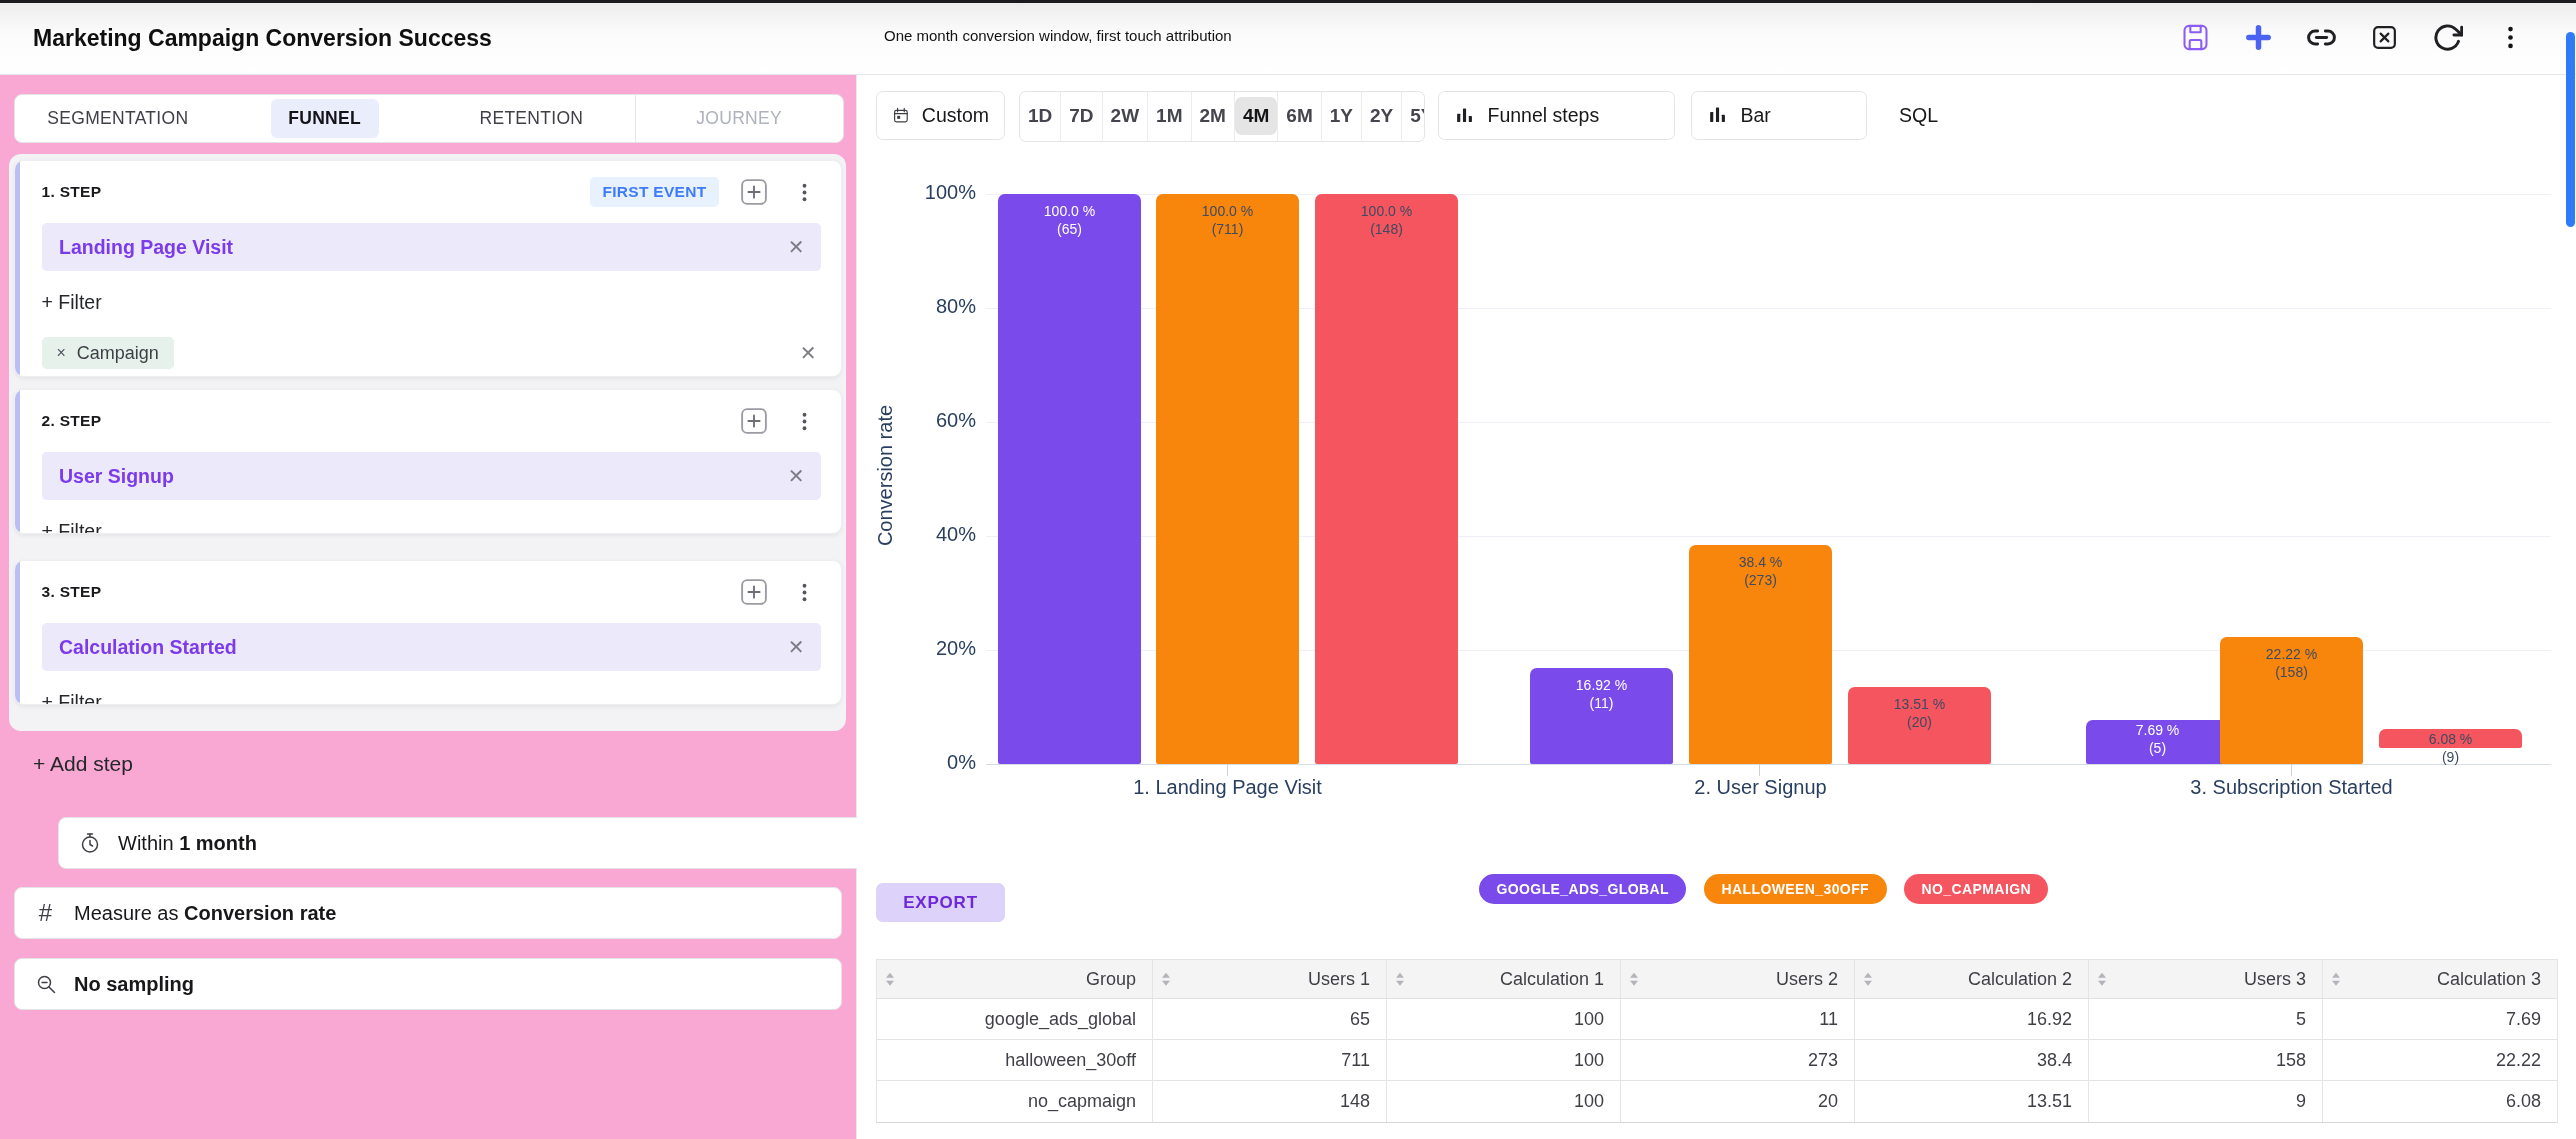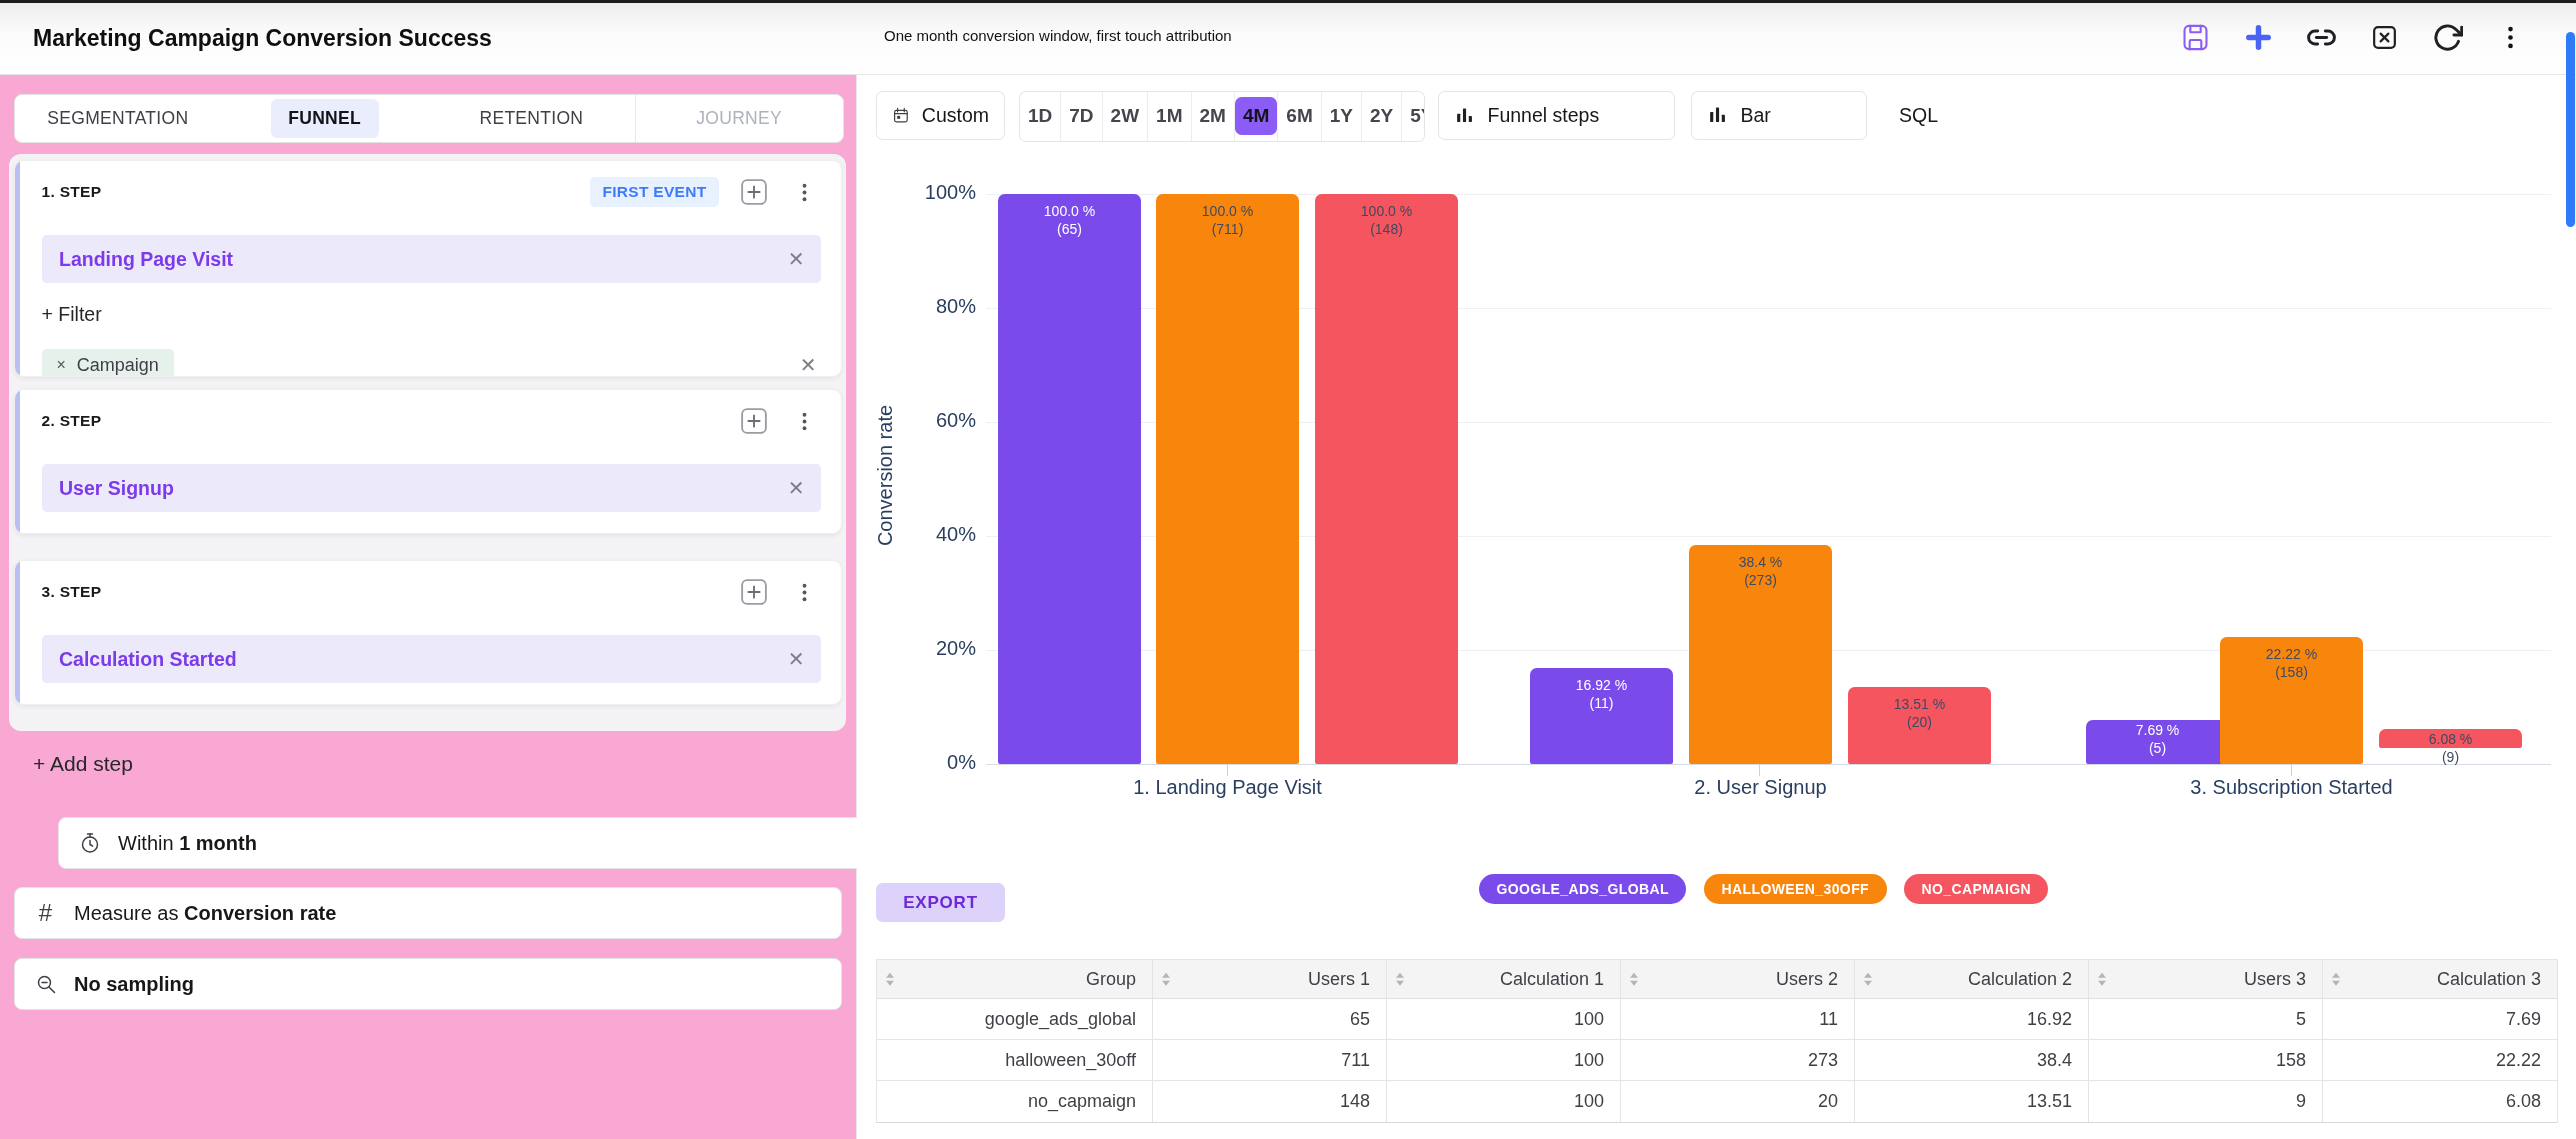--- a/index.html
+++ b/index.html
@@ -30,21 +30,21 @@
 
   .steps-region{position:absolute;left:9.4px;top:79px;width:837px;height:577px;background:#f3f3f5;border-radius:12px}
   .step-card{position:absolute;left:13.5px;width:828px;background:#fff;border:0.7px solid #efeff2;border-radius:9.4px;
              box-shadow:0 1.3px 4px rgba(0,0,0,.06);box-sizing:border-box;padding:16px 20px 0 27px;overflow:hidden}
   .step-card::before{content:"";position:absolute;left:0;top:0;bottom:0;width:5.4px;background:#b9bff3;border-radius:9.4px 0 0 9.4px}
   .step-head{display:flex;align-items:center;justify-content:space-between;height:30px}
   .step-label{font-size:15.5px;font-weight:700;letter-spacing:0.3px;color:#1a1a1e}
   .step-head-right{display:flex;align-items:center;gap:19px}
   .first-event-badge{font-size:15.5px;font-weight:600;color:#3e7bf8;background:#e8f1fe;height:30px;line-height:30px;
                      padding:0 12px;border-radius:4.7px;letter-spacing:0.3px}
-  .event-row{margin-top:28px;height:48px;background:#ece9fb;border-radius:4.7px;display:flex;align-items:center;
+  .event-row{margin-top:16px;height:48px;background:#ece9fb;border-radius:4.7px;display:flex;align-items:center;
              justify-content:space-between;padding:0 16px 0 17.5px;cursor:pointer}
   .event-name{font-size:19.5px;font-weight:700;color:#7c3bea}
   .x-mark{font-size:20px;color:#7d7d85;cursor:pointer;line-height:1}
   .filter-link{margin-top:20px;font-size:19.5px;color:#26272b;cursor:pointer;display:inline-block}
   .chip-row{margin-top:23px;display:flex;align-items:center;justify-content:space-between;padding-right:4px}
   .breakdown-chip{display:inline-flex;align-items:center;gap:10.8px;height:32px;padding:0 15px;background:#e6f1eb;
                   border-radius:4.7px;cursor:pointer}
   .chip-x{font-size:16px;color:#55555d}
   .chip-label{font-size:18px;color:#3f3f46}
   .add-step{position:absolute;left:33px;top:677px;font-size:21px;color:#26272b;cursor:pointer}
@@ -56,21 +56,21 @@
 
   
   .main{position:absolute;left:857px;top:75px;right:0;bottom:0;background:#fff}
   .tool-btn{position:absolute;top:15.5px;height:49px;border:0.7px solid #e4e4e7;border-radius:6.7px;background:#fff;
             display:flex;align-items:center;gap:12px;padding:0 15px;box-sizing:border-box;font-size:19.5px;color:#18181b;cursor:pointer}
   .preset-group{position:absolute;left:162px;top:15.5px;width:404px;height:49px;border:0.7px solid #e4e4e7;border-radius:6.7px;
                 display:flex;background:#fff;overflow:hidden}
   .preset{flex:1;display:flex;align-items:center;justify-content:center;font-size:19px;font-weight:600;color:#45454d;cursor:pointer}
   .preset + .preset{border-left:0.7px solid #ececef}
   .preset .p-in{display:inline-block;height:38px;line-height:38px;padding:0 8px;border-radius:6.7px}
-  .preset.active .p-in{background:#8b5cf6;color:#141418}
+  .preset.active .p-in{background:#e5e5e5;color:#141418}
   .sql-btn{position:absolute;left:1042px;top:15.5px;height:49px;line-height:49px;font-size:19.5px;color:#18181b;cursor:pointer}
 
   
   .gridline{position:absolute;height:1.3px;background:#edf1f7}
   .gridline.zero{background:#d7dde7}
   .ytick-label{position:absolute;width:87px;text-align:right;font-size:20px;color:#2a3f5f}
   .y-axis-title{position:absolute;left:-106px;top:389px;width:269px;text-align:center;font-size:20px;color:#2a3f5f;
                 transform:rotate(-90deg)}
   .bar{position:absolute;border-radius:6.7px 6.7px 2px 2px}
   .bar-label{position:absolute;left:0;right:0;text-align:center;font-size:14px;line-height:18px;font-weight:500}

